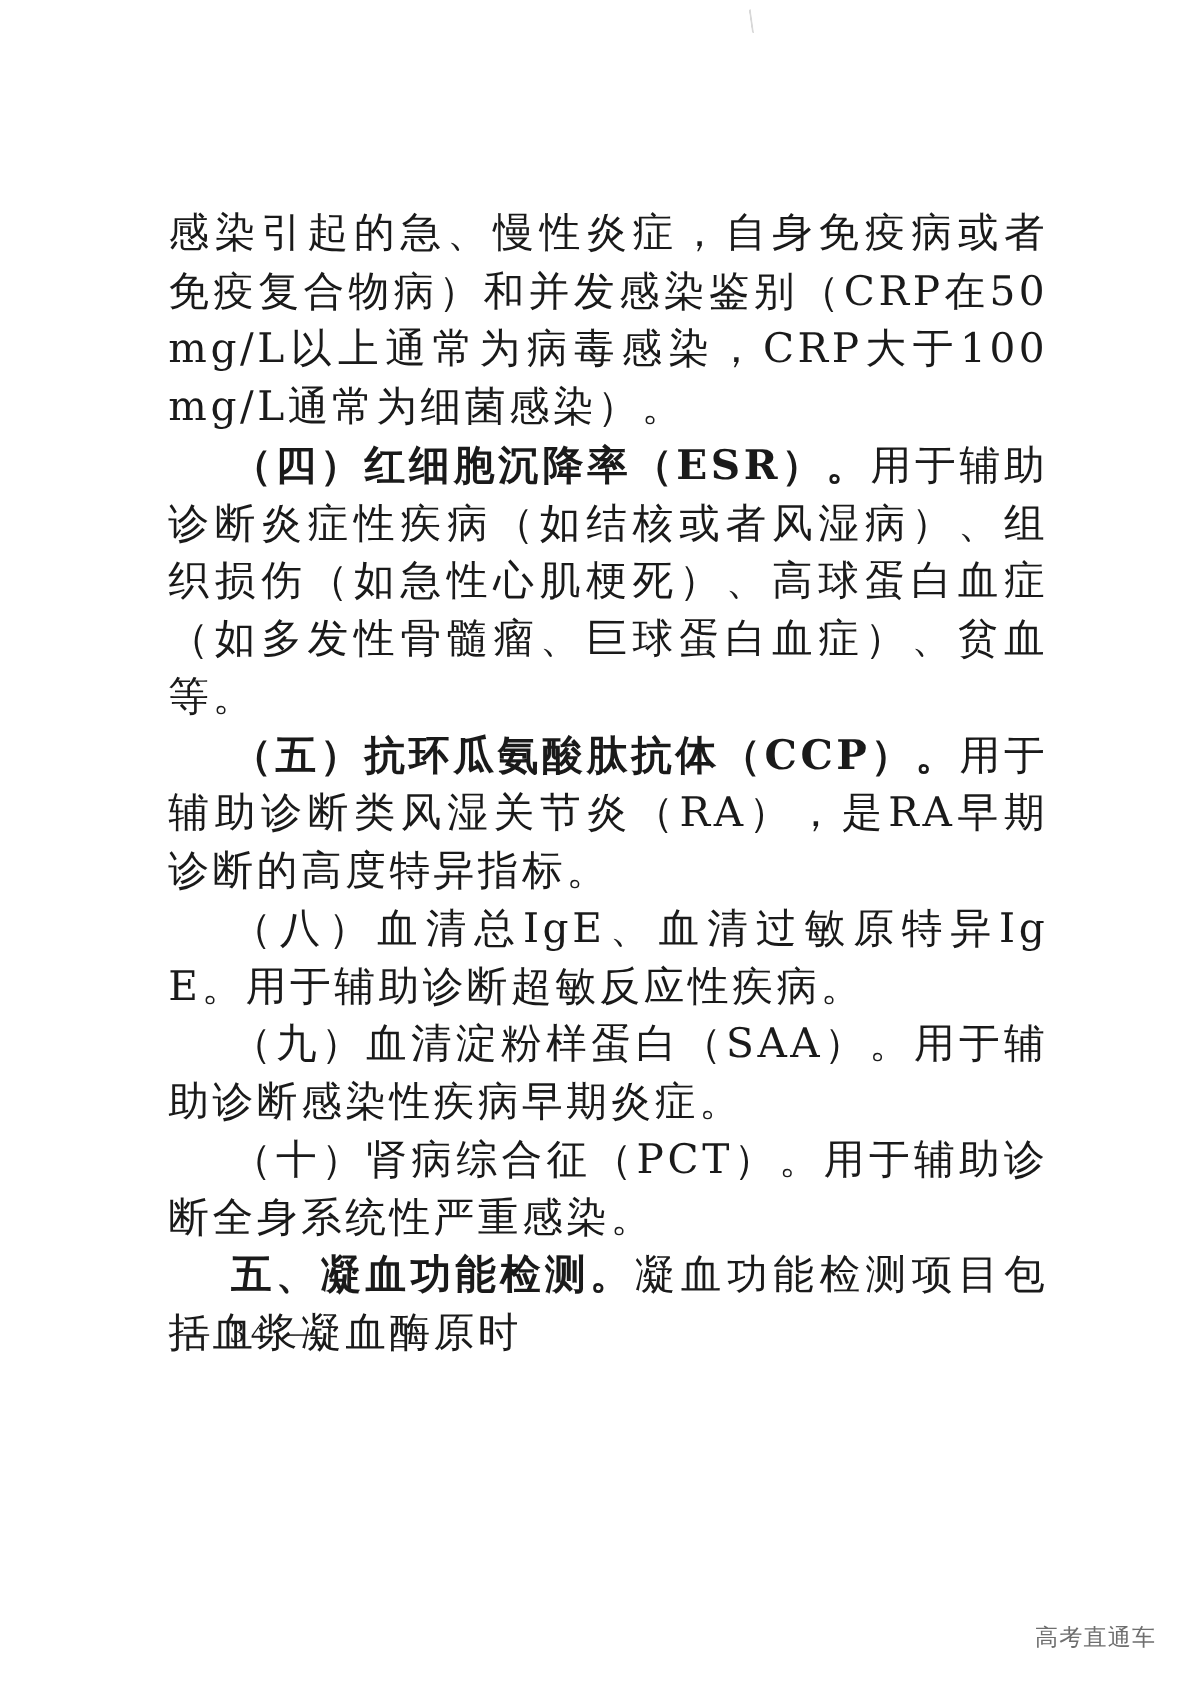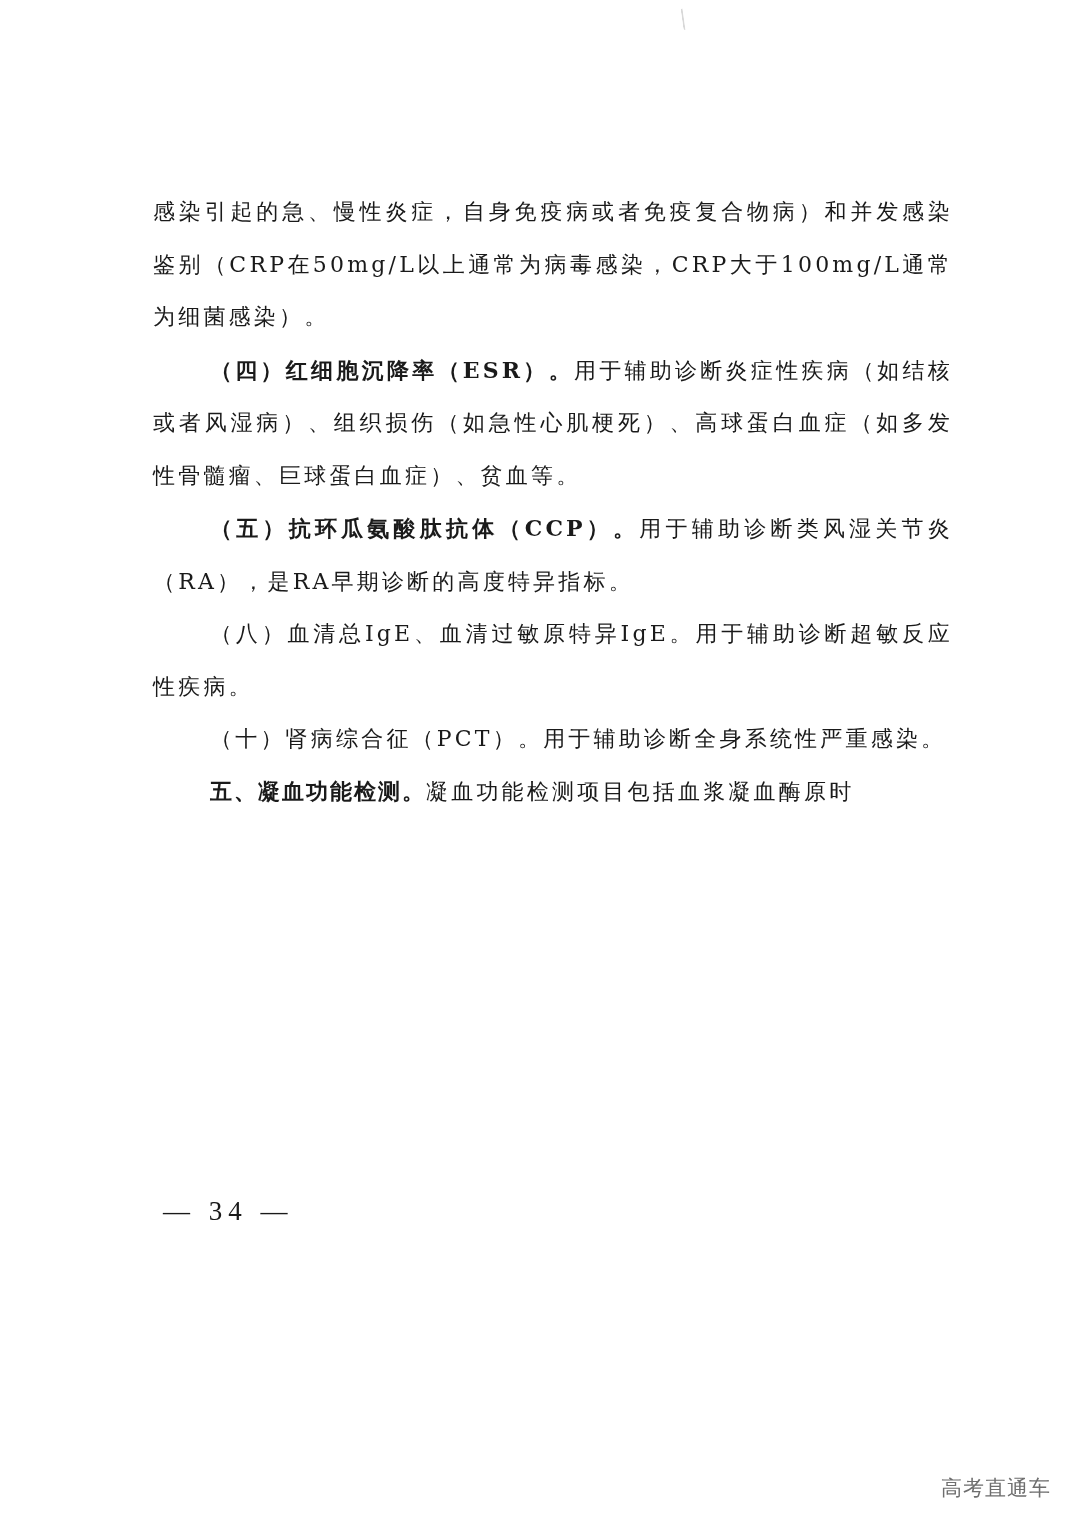--- a/index.html
+++ b/index.html
@@ -24,21 +24,21 @@
     opacity: 0.7;
   }
   .page-body {
     position: absolute;
     left: 153px;
     top: 186px;
     width: 800px;
   }
   .para {
     margin: 0;
-    font-size: 22px;
+    font-size: 37px;
     line-height: 52.5px;
     letter-spacing: 3.2px;
     text-align: justify;
     word-break: break-all;
   }
   .indent { text-indent: 57px; }
   .heading {
     font-weight: bold;
     margin-top: 11px;
   }
@@ -78,20 +78,23 @@
   <p class="para indent">
     <span class="heading">（四）红细胞沉降率（ESR）。</span><span>用于辅助诊断炎症性疾病（如结核或者风湿病）、组织损伤（如急性心肌梗死）、高球蛋白血症（如多发性骨髓瘤、巨球蛋白血症）、贫血等。</span>
   </p>
   <p class="para indent">
     <span class="heading">（五）抗环瓜氨酸肽抗体（CCP）。</span><span>用于辅助诊断类风湿关节炎（RA），是RA早期诊断的高度特异指标。</span>
   </p>
   <p class="para indent">
     <span>（八）血清总IgE、血清过敏原特异IgE。</span><span>用于辅助诊断超敏反应性疾病。</span>
   </p>
   <p class="para indent">
+    <span>（九）血清淀粉样蛋白（SAA）。</span><span>用于辅助诊断感染性疾病早期炎症。</span>
+  </p>
+  <p class="para indent">
     <span>（十）肾病综合征（PCT）。</span><span>用于辅助诊断全身系统性严重感染。</span>
   </p>
   <p class="para indent">
     <span class="heading-strong">五、凝血功能检测。</span><span>凝血功能检测项目包括血浆凝血酶原时</span>
   </p>
 </div>
 
 <div class="page-number">— 34 —</div>
 
 <div class="watermark">高考直通车</div>

